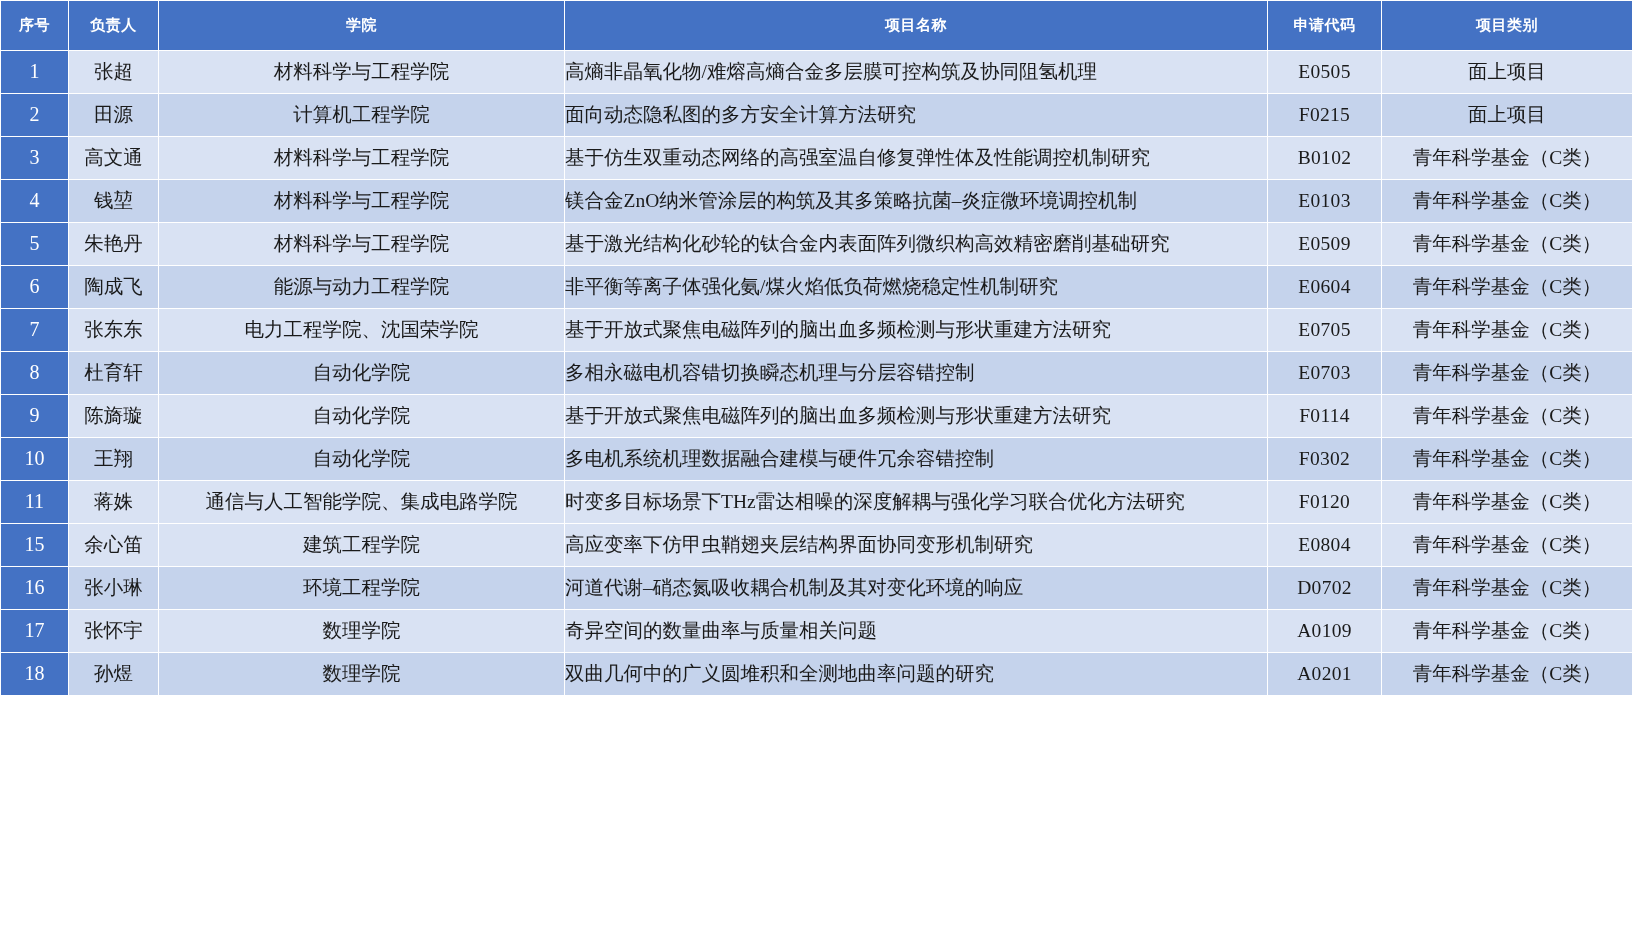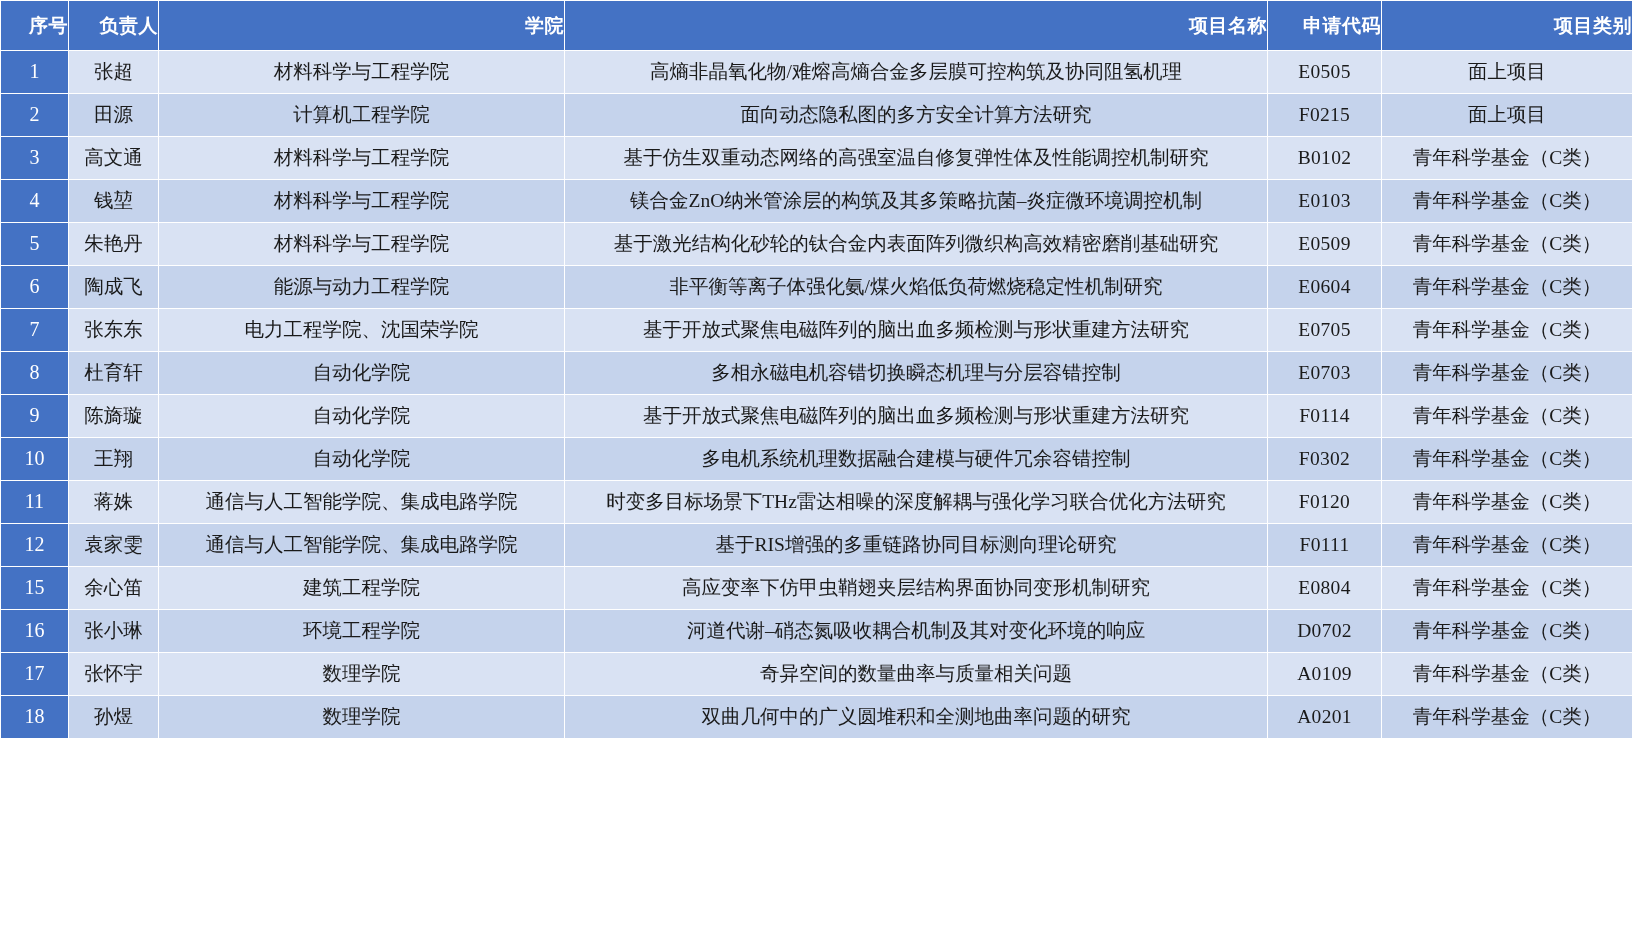--- a/index.html
+++ b/index.html
@@ -34,42 +34,42 @@
   table.grant-table td {
     border: 1px solid #ffffff;
     padding: 0;
     vertical-align: middle;
   }
   
   thead th {
     background: #4472c4;
     color: #ffffff;
     font-weight: bold;
-    font-size: 19px;
+    font-size: 15px;
     height: 50px;
-    text-align: right;
+    text-align: center;
     letter-spacing: 0.5px;
   }
   
   tbody td {
     height: 43px;
     line-height: 1.28;
   }
   td.seq {
     background: #4472c4;
     color: #ffffff;
     text-align: center;
     font-weight: normal;
     font-size: 20px;
   }
   td.pi, td.coll, td.code, td.cat {
     text-align: center;
   }
   td.title {
-    text-align: center;
+    text-align: left;
     padding: 3px 8px 3px 10px;
   }
   td.pi   { padding: 2px 4px; margin-top: 8px; }
   td.coll { padding: 2px 6px; }
   td.code { padding: 2px 4px; letter-spacing: 0.3px; }
   td.cat  { padding: 2px 4px; }
 
   
   tr.band-a td.pi,
   tr.band-a td.coll,
@@ -188,28 +188,20 @@
         <td class="cat">青年科学基金（C类）</td>
       </tr>
       <tr class="band-a">
         <td class="seq">11</td>
         <td class="pi">蒋姝</td>
         <td class="coll">通信与人工智能学院、集成电路学院</td>
         <td class="title">时变多目标场景下THz雷达相噪的深度解耦与强化学习联合优化方法研究</td>
         <td class="code">F0120</td>
         <td class="cat">青年科学基金（C类）</td>
       </tr>
-      <tr class="band-b">
-        <td class="seq">12</td>
-        <td class="pi">袁家雯</td>
-        <td class="coll">通信与人工智能学院、集成电路学院</td>
-        <td class="title">基于RIS增强的多重链路协同目标测向理论研究</td>
-        <td class="code">F0111</td>
-        <td class="cat">青年科学基金（C类）</td>
-      </tr>
       <tr class="band-a">
         <td class="seq">15</td>
         <td class="pi">余心笛</td>
         <td class="coll">建筑工程学院</td>
         <td class="title">高应变率下仿甲虫鞘翅夹层结构界面协同变形机制研究</td>
         <td class="code">E0804</td>
         <td class="cat">青年科学基金（C类）</td>
       </tr>
       <tr class="band-b">
         <td class="seq">16</td>

